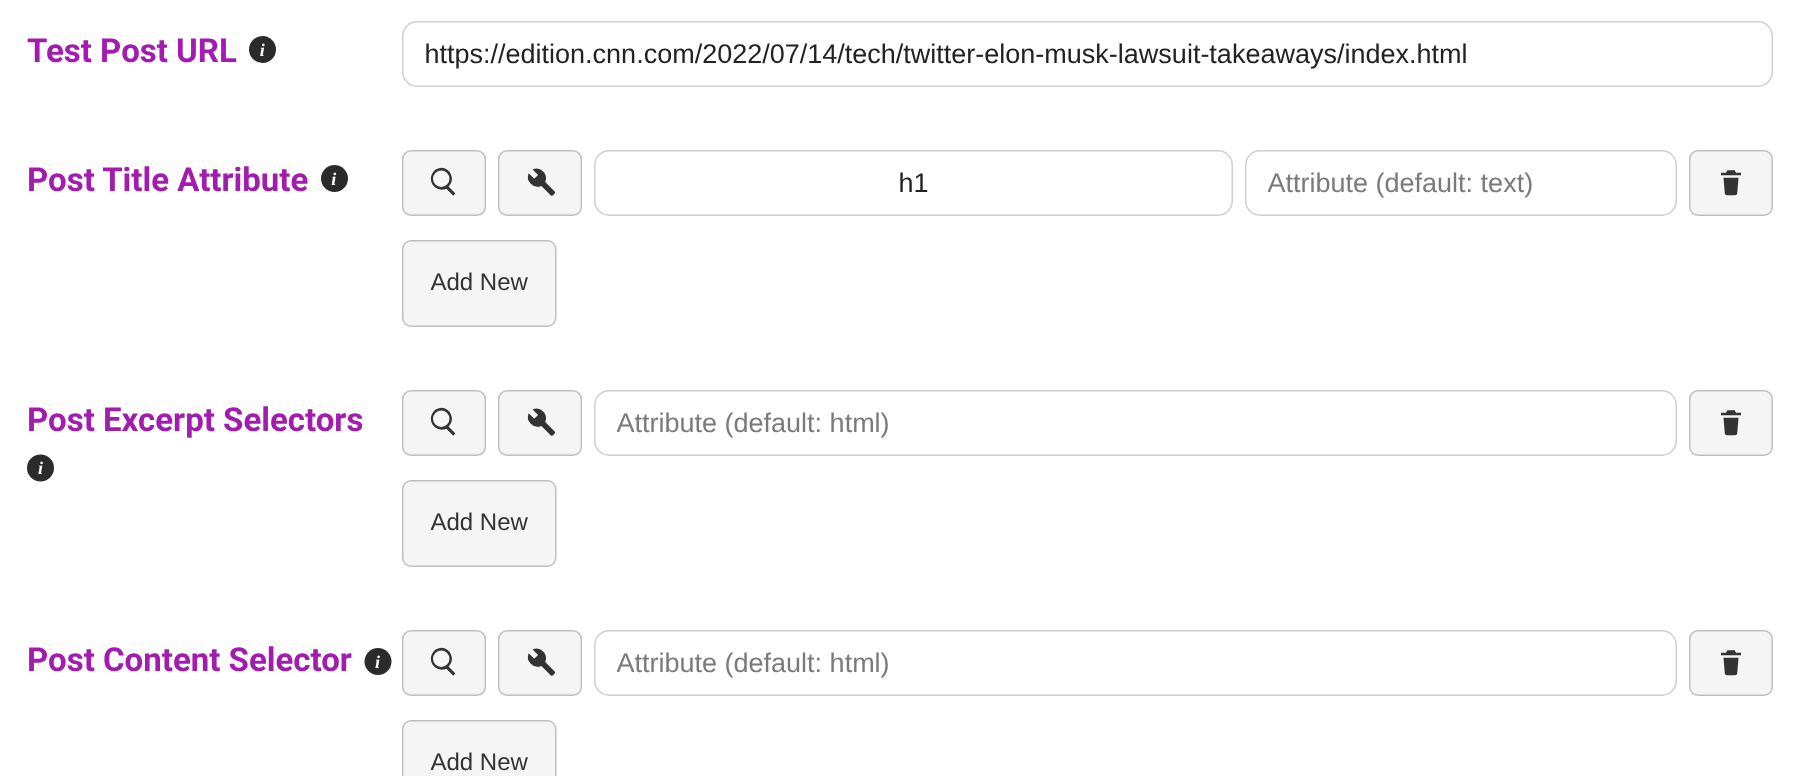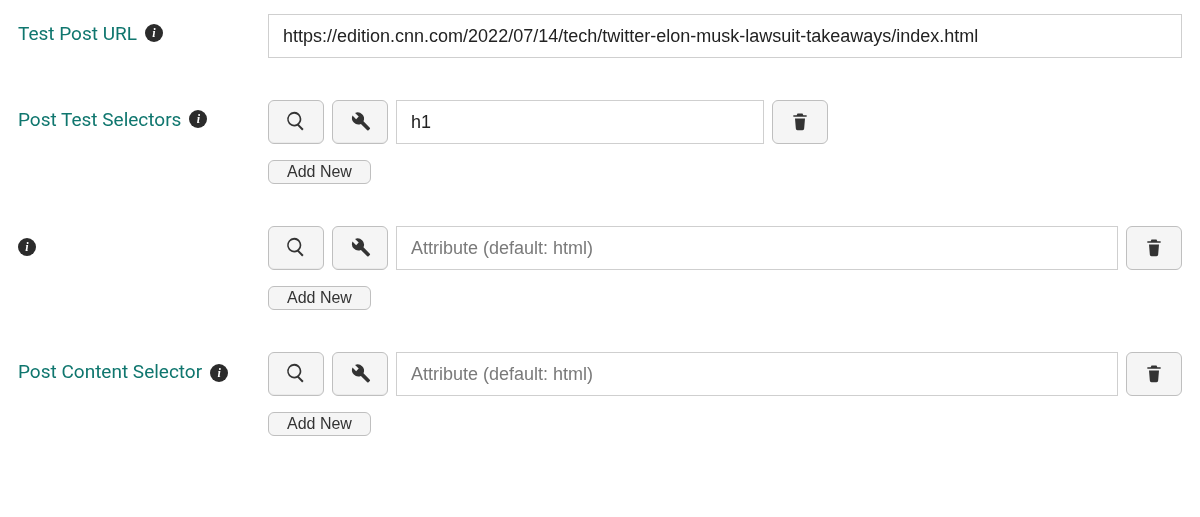--- a/index.html
+++ b/index.html
@@ -19,23 +19,23 @@
     .label-col {
       width: 250px;
       flex-shrink: 0;
       padding-top: 8px;
       display: flex;
       align-items: flex-start;
       flex-wrap: wrap;
       gap: 6px 8px;
     }
     .label-col .label-text {
-      font-weight: 400;
-      font-size: 19px;
-      color: #0f766e;
+      font-weight: 700;
+      font-size: 22px;
+      color: #a21caf;
     }
     .info-badge {
       display: inline-flex;
       align-items: center;
       justify-content: center;
       width: 18px;
       height: 18px;
       border-radius: 50%;
       background: #2b2b2b;
       color: #fff;
@@ -78,33 +78,33 @@
       border-radius: 6px;
       display: inline-flex;
       align-items: center;
       justify-content: center;
       cursor: pointer;
     }
     .btn-del svg { width: 20px; height: 20px; fill: #333; }
     .text-input {
       height: 44px;
       border: 1px solid #cfcfcf;
-      border-radius: 0;
+      border-radius: 10px;
       padding: 0 14px;
       font-size: 18px;
       color: #222;
       background: #fff;
       outline: none;
     }
     .text-input::placeholder { color: #7a7a7a; }
     .url-input { flex: 1; }
-    .selector-input { width: 368px; }
+    .selector-input { width: 426px; text-align: center; }
     .attr-input    { flex: 1; }
     .addnew-btn {
-      height: 24px;
+      height: 58px;
       padding: 0 18px;
       background: #f5f5f5;
       border: 1px solid #bfbfbf;
       border-radius: 6px;
       font-size: 16px;
       color: #333;
       cursor: pointer;
     }
   </style>
 </head>
@@ -117,56 +117,58 @@
   </div>
   <div class="field-col">
     <div class="controls-row" style="margin-bottom:0;">
       <input type="text" class="text-input url-input" value="https://edition.cnn.com/2022/07/14/tech/twitter-elon-musk-lawsuit-takeaways/index.html" style="">
     </div>
   </div>
 </div>
 
 <div class="form-row">
   <div class="label-col">
-    <span class="label-text">Post Test Selectors</span>
+    <span class="label-text">Post Title Attribute</span>
     <span class="info-badge">i</span>
   </div>
   <div class="field-col">
     <div class="controls-row">
       <button class="icon-btn" aria-label="search">
         <span>
           <svg viewBox="0 0 24 24">
               <path d="M10 2a8 8 0 015.29 13.71l5 5-1.58 1.58-5-5A8 8 0 1110 2zm0 2a6 6 0 100 12 6 6 0 000-12z"></path>
             </svg>
         </span>
       </button>
       <button class="icon-btn" aria-label="tools">
         <span>
           <svg viewBox="0 0 24 24">
               <path d="M22.7 19.3l-6.9-6.9a7 7 0 00-9.2-9.2l4 4-2.8 2.8-4-4a7 7 0 009.2 9.2l6.9 6.9a1 1 0 001.4 0l1.4-1.4a1 1 0 000-1.4z"></path>
             </svg>
         </span>
       </button>
       <input type="text" class="text-input selector-input" value="h1" style="">
+      <input type="text" class="text-input attr-input" placeholder="Attribute (default: text)" style="">
       <button class="btn-del" aria-label="delete">
         <span>
           <svg viewBox="0 0 24 24">
               <path d="M9 3h6l1 2h4v2H4V5h4l1-2zm-3 6h12l-1 12a2 2 0 01-2 2H9a2 2 0 01-2-2L6 9z"></path>
             </svg>
         </span>
       </button>
     </div>
     <div class="addnew-wrap">
       <button class="addnew-btn">Add New</button>
     </div>
   </div>
 </div>
 
 <div class="form-row">
   <div class="label-col">
+    <span class="label-text">Post Excerpt Selectors</span>
     <span class="info-badge below">i</span>
   </div>
   <div class="field-col">
     <div class="controls-row">
       <button class="icon-btn" aria-label="search">
         <span>
           <svg viewBox="0 0 24 24">
               <path d="M10 2a8 8 0 015.29 13.71l5 5-1.58 1.58-5-5A8 8 0 1110 2zm0 2a6 6 0 100 12 6 6 0 000-12z"></path>
             </svg>
         </span>

